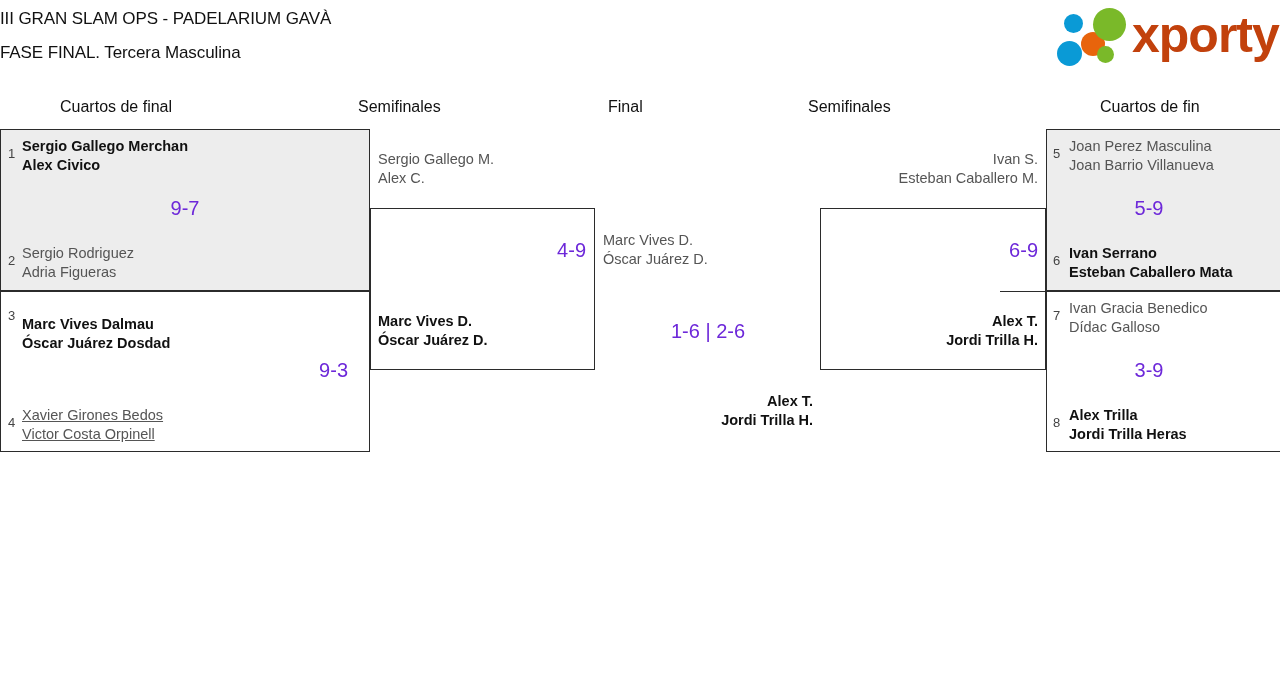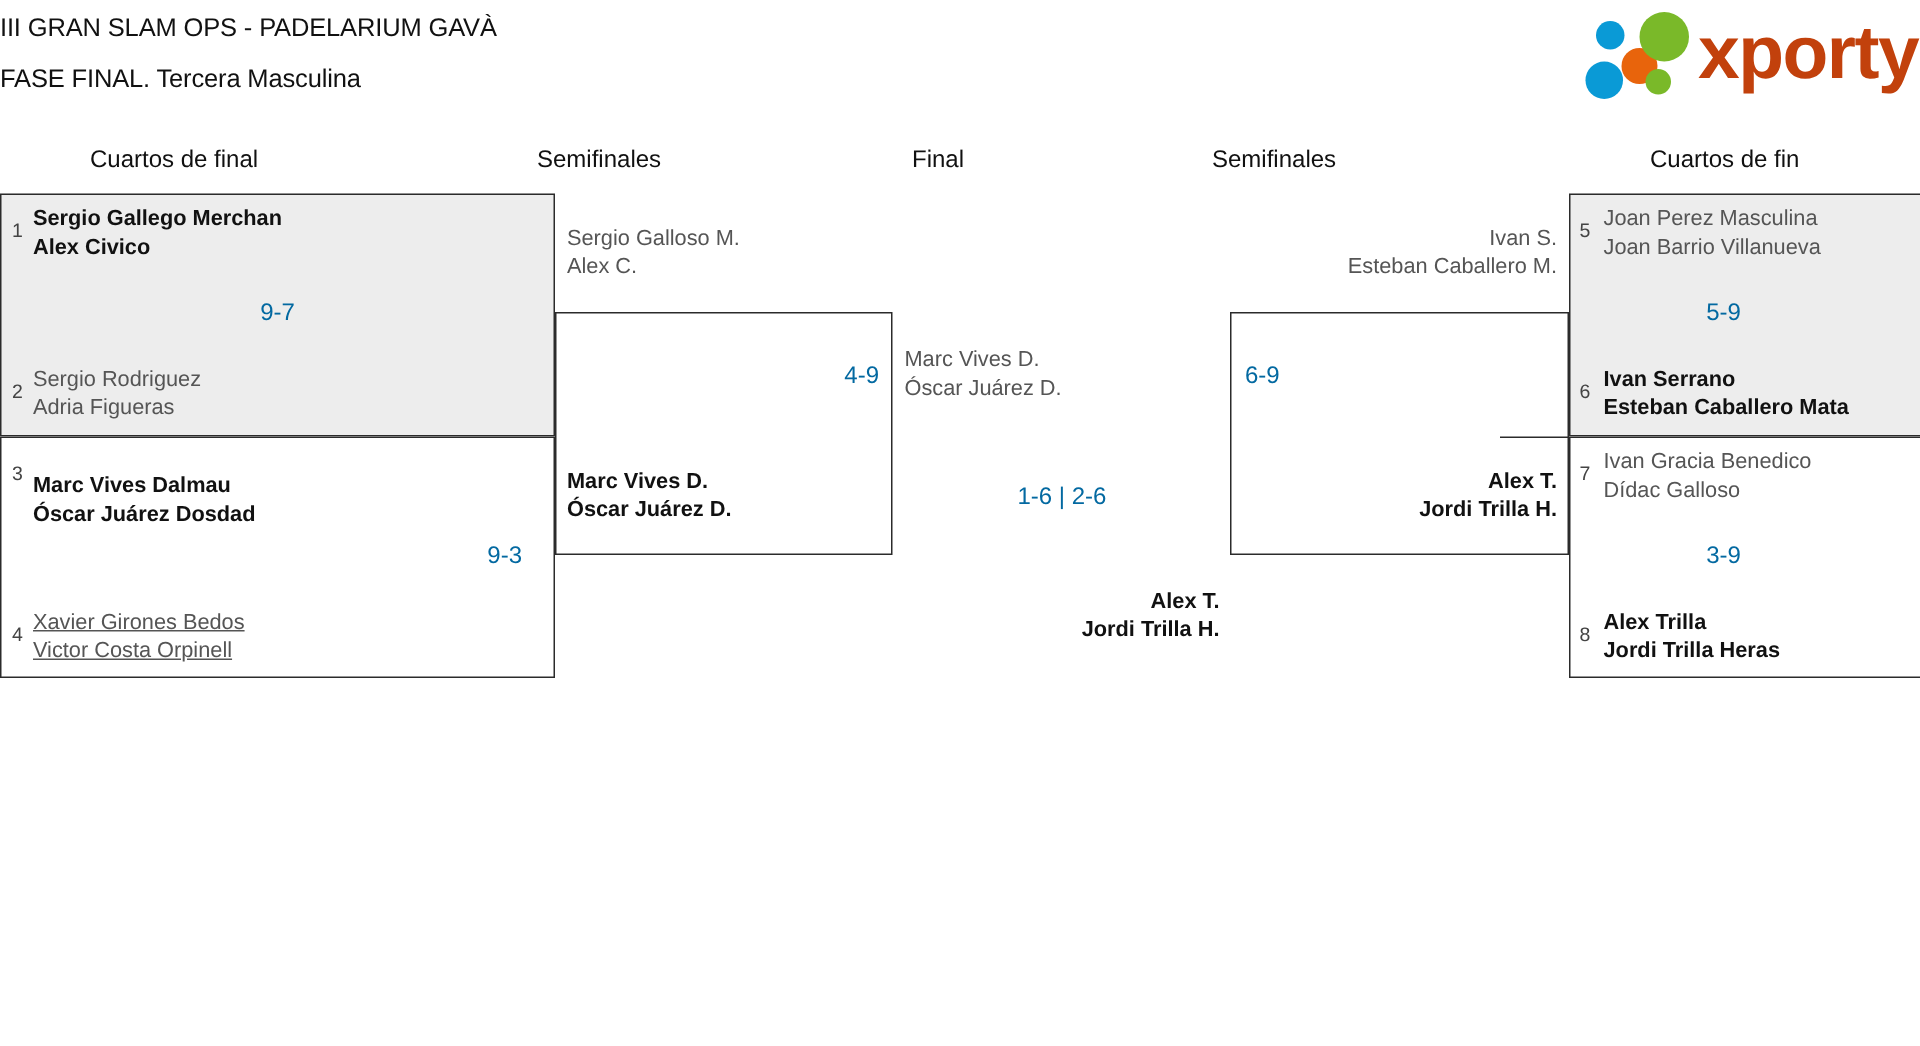--- a/index.html
+++ b/index.html
@@ -86,23 +86,23 @@
   .seed {
     position: absolute;
     font-size: 13px;
     line-height: 16px;
     color: #444444;
     font-weight: 400;
   }
 
   .score {
     position: absolute;
-    font-size: 16px;
+    font-size: 20px;
     line-height: 19px;
-    color: #0369a1;
+    color: #6d28d9;
     white-space: nowrap;
   }
 </style>
 </head>
 <body>
 
 <div class="page">
 
   <div class="title">
     <span class="title-line">III GRAN SLAM OPS - PADELARIUM GAVÀ</span>
@@ -147,21 +147,21 @@
   </div>
   <div class="score" style="left:22px; top:361px; width:326px; text-align:right;">9-3</div>
   <div class="seed" style="left:8px; top:415px;">4</div>
   <div class="team loser" style="left:22px; top:406px;text-decoration:underline;">
     <span class="nm">Xavier Girones Bedos</span>
     <span class="nm">Victor Costa Orpinell</span>
   </div>
 
   <div class="box" style="left:370px; top:208px; width:225px; height:162px;"></div>
   <div class="team loser" style="left:378px; top:150px;">
-    <span class="nm">Sergio Galloso M.</span>
+    <span class="nm">Sergio Gallego M.</span>
     <span class="nm">Alex C.</span>
   </div>
   <div class="score" style="left:378px; top:241px; width:208px; text-align:right;">4-9</div>
   <div class="team winner" style="left:378px; top:312px;">
     <span class="nm">Marc Vives D.</span>
     <span class="nm">Óscar Juárez D.</span>
   </div>
 
   <div class="team loser" style="left:603px; top:231px;">
     <span class="nm">Marc Vives D.</span>
@@ -171,21 +171,21 @@
   <div class="team winner right" style="left:613px; top:392px; width:200px;">
     <span class="nm">Alex T.</span>
     <span class="nm">Jordi Trilla H.</span>
   </div>
 
   <div class="box" style="left:820px; top:208px; width:226px; height:162px;"></div>
   <div class="team loser right" style="left:820px; top:150px; width:218px;">
     <span class="nm">Ivan S.</span>
     <span class="nm">Esteban Caballero M.</span>
   </div>
-  <div class="score" style="left:830px; top:241px; width:208px; text-align:left;">6-9</div>
+  <div class="score" style="left:830px; top:241px; width:208px; text-align:right;">6-9</div>
   <div class="team winner right" style="left:820px; top:312px; width:218px;">
     <span class="nm">Alex T.</span>
     <span class="nm">Jordi Trilla H.</span>
   </div>
 
   <div class="conn" style="left:1000px; top:291px; width:46px; height:1px;"></div>
 
   <div class="box shaded" style="left:1046px; top:129px; width:250px; height:162px;"></div>
   <div class="seed" style="left:1053px; top:146px;">5</div>
   <div class="team loser" style="left:1069px; top:137px;">

